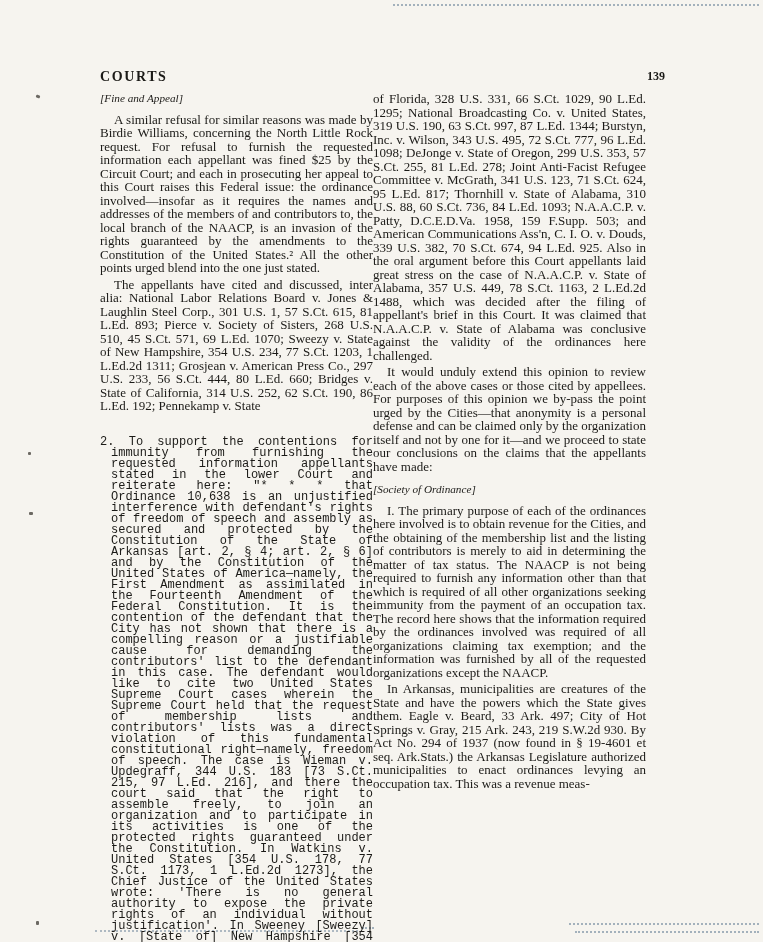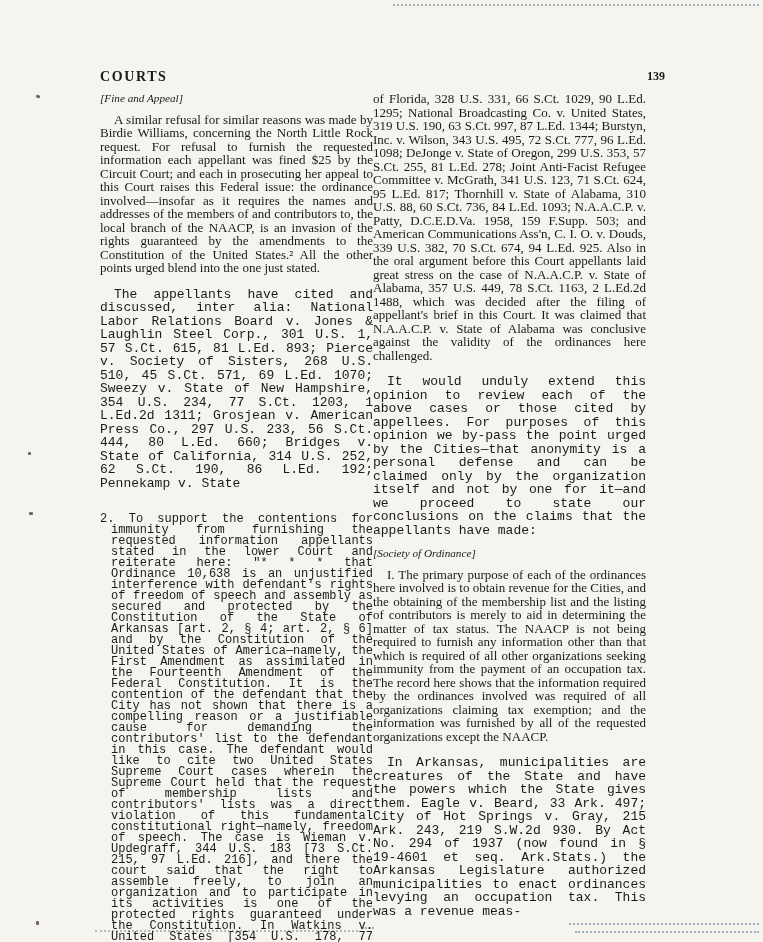--- a/index.html
+++ b/index.html
@@ -22,21 +22,21 @@
   .page-number { position: absolute; right: 0; top: 0; font-weight: bold; font-size: 12px; }
 
   
   .columns { position: absolute; top: 92px; left: 100px; width: 565px; display: flex; }
   .col { width: 273px; }
   .body {
     margin: 0; font-size: 13px; line-height: 13.5px;
     text-align: justify; text-justify: inter-word;
     -webkit-hyphens: auto; hyphens: auto;
   }
-  .body + .body { margin-top: 13px; font-family: Liberation Mono, monospace; }
+  .body + .body { margin-top: 3px; }
   .indent { text-indent: 14px; }
   .sec-head { font-style: italic; font-size: 11.2px; line-height: 13.5px; margin: 0 0 7px 0; }
   .sec-head.mid { margin: 10px 0 7px 0; }
   .footnote {
     margin-top: 24px; font-size: 12px; line-height: 11px;
     text-align: justify; text-justify: inter-word;
     padding-left: 11px; text-indent: -11px;
     -webkit-hyphens: auto; hyphens: auto; font-family: Liberation Mono, monospace;
   }
 

